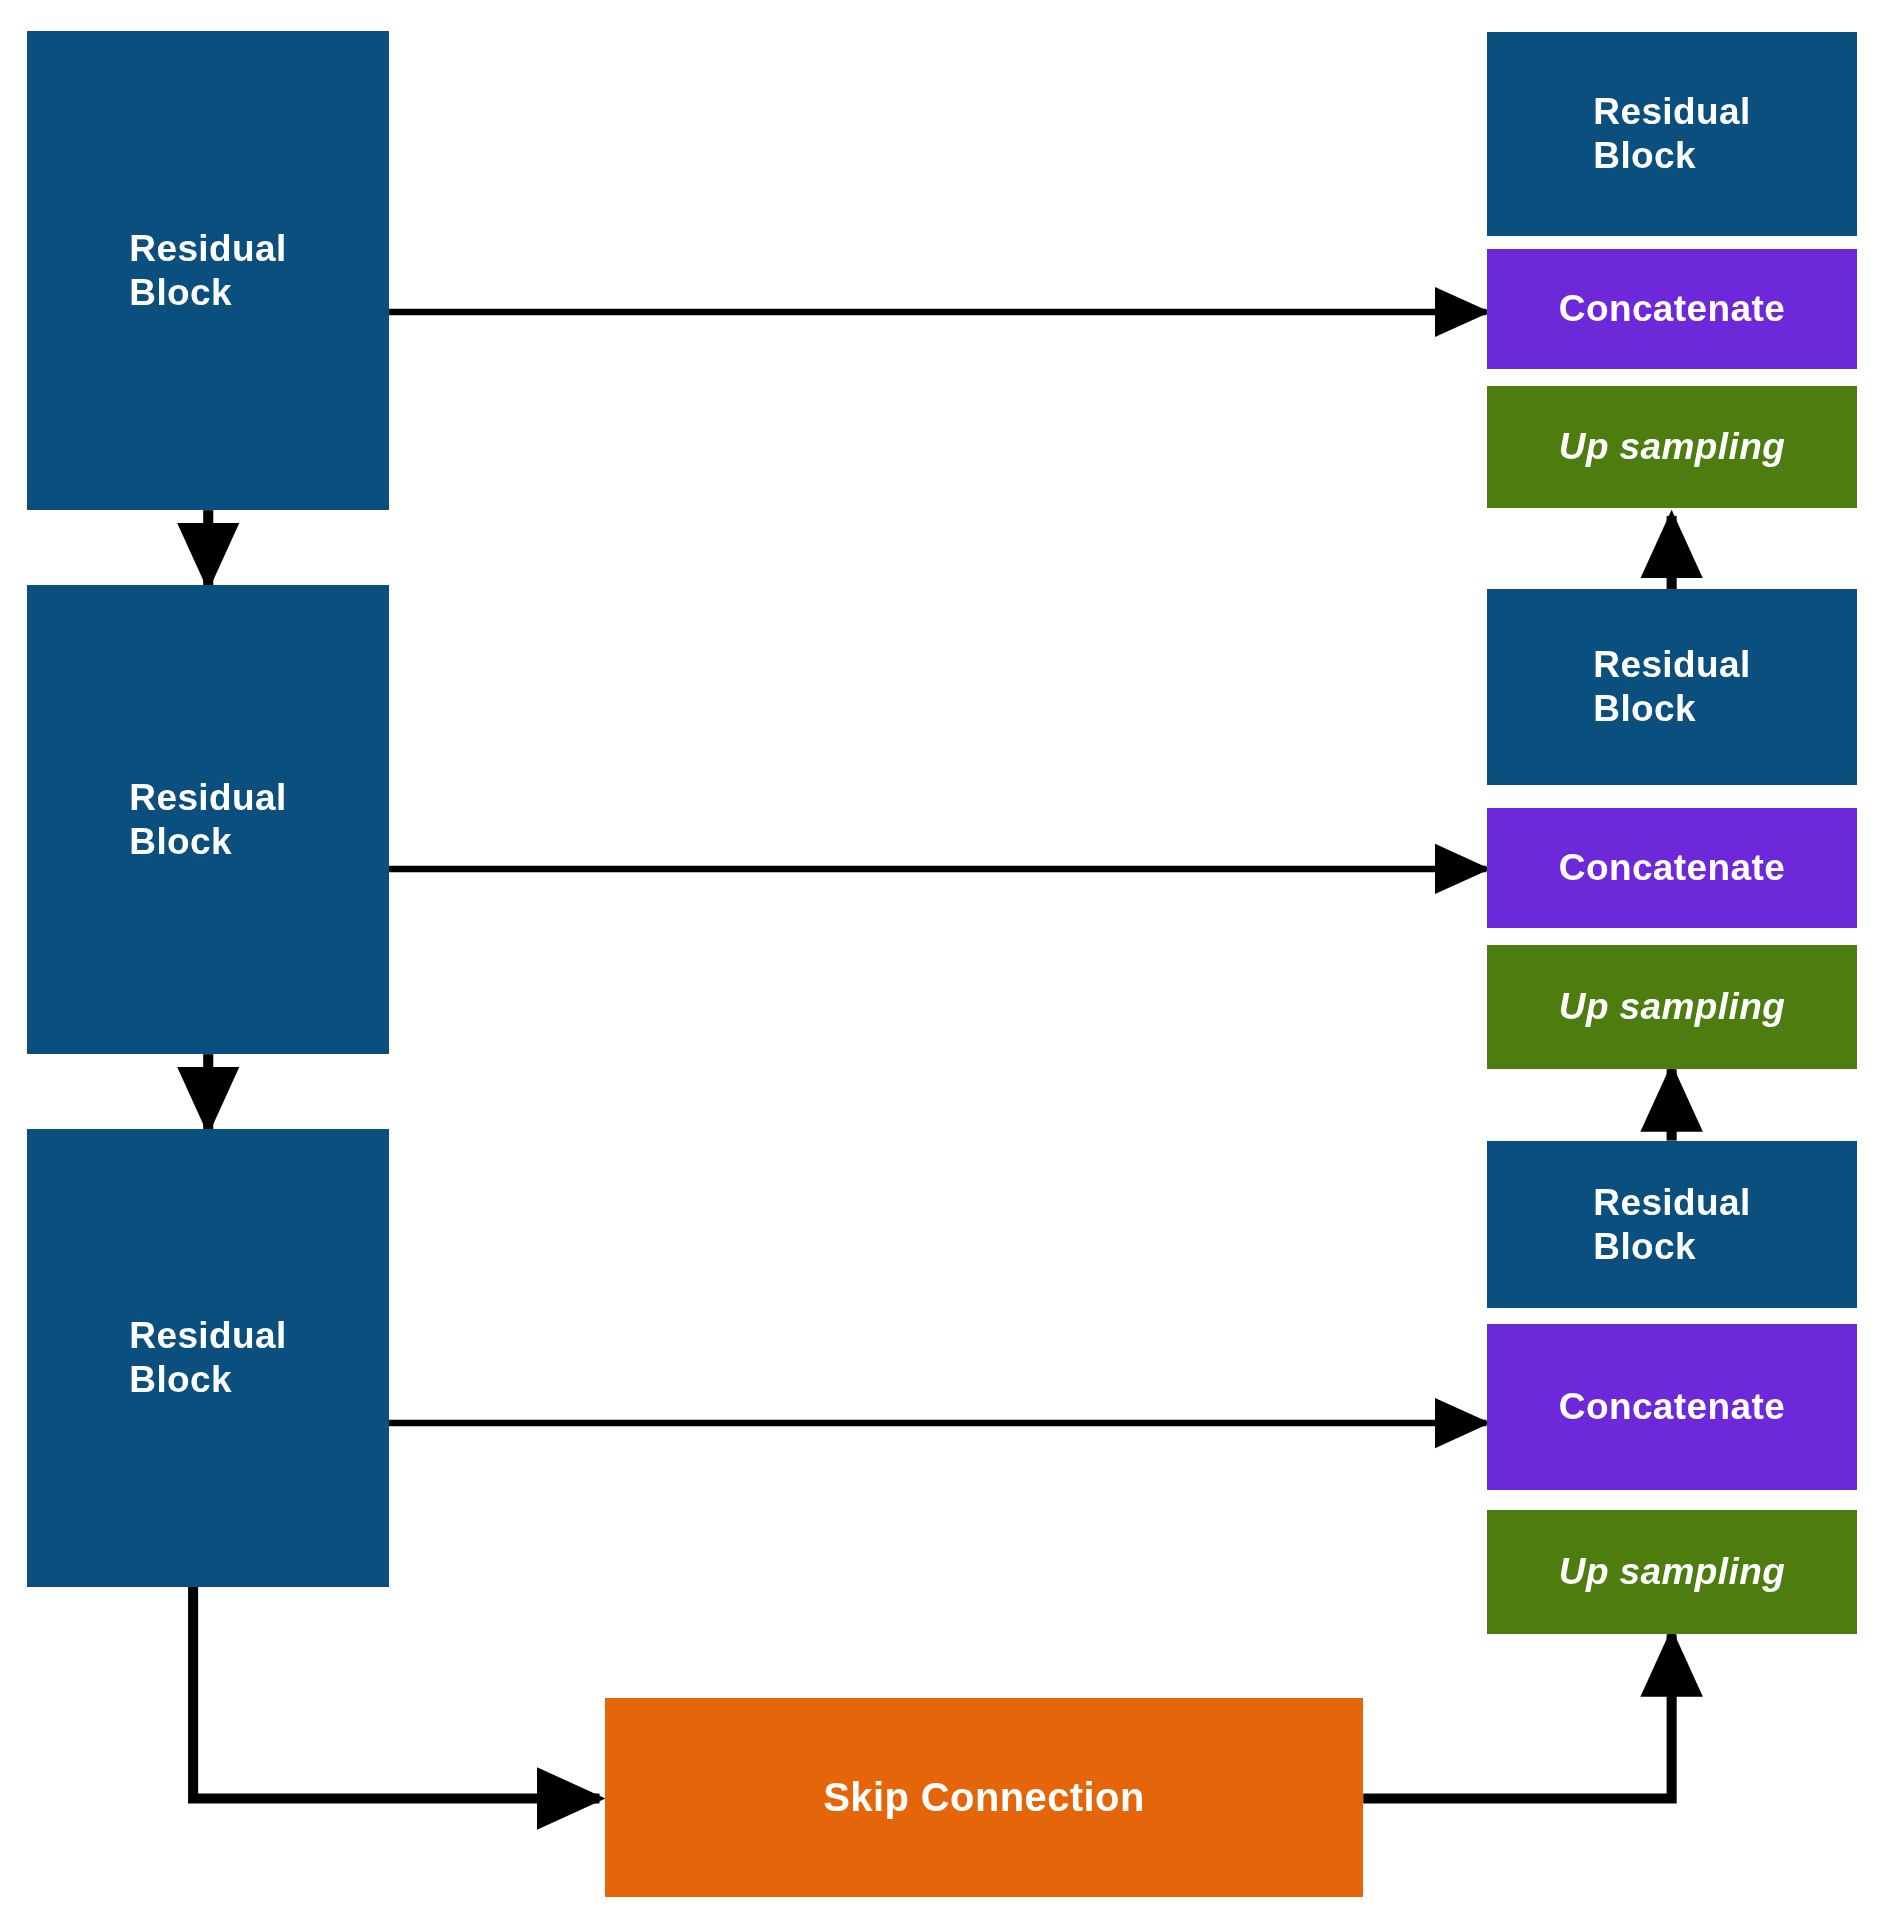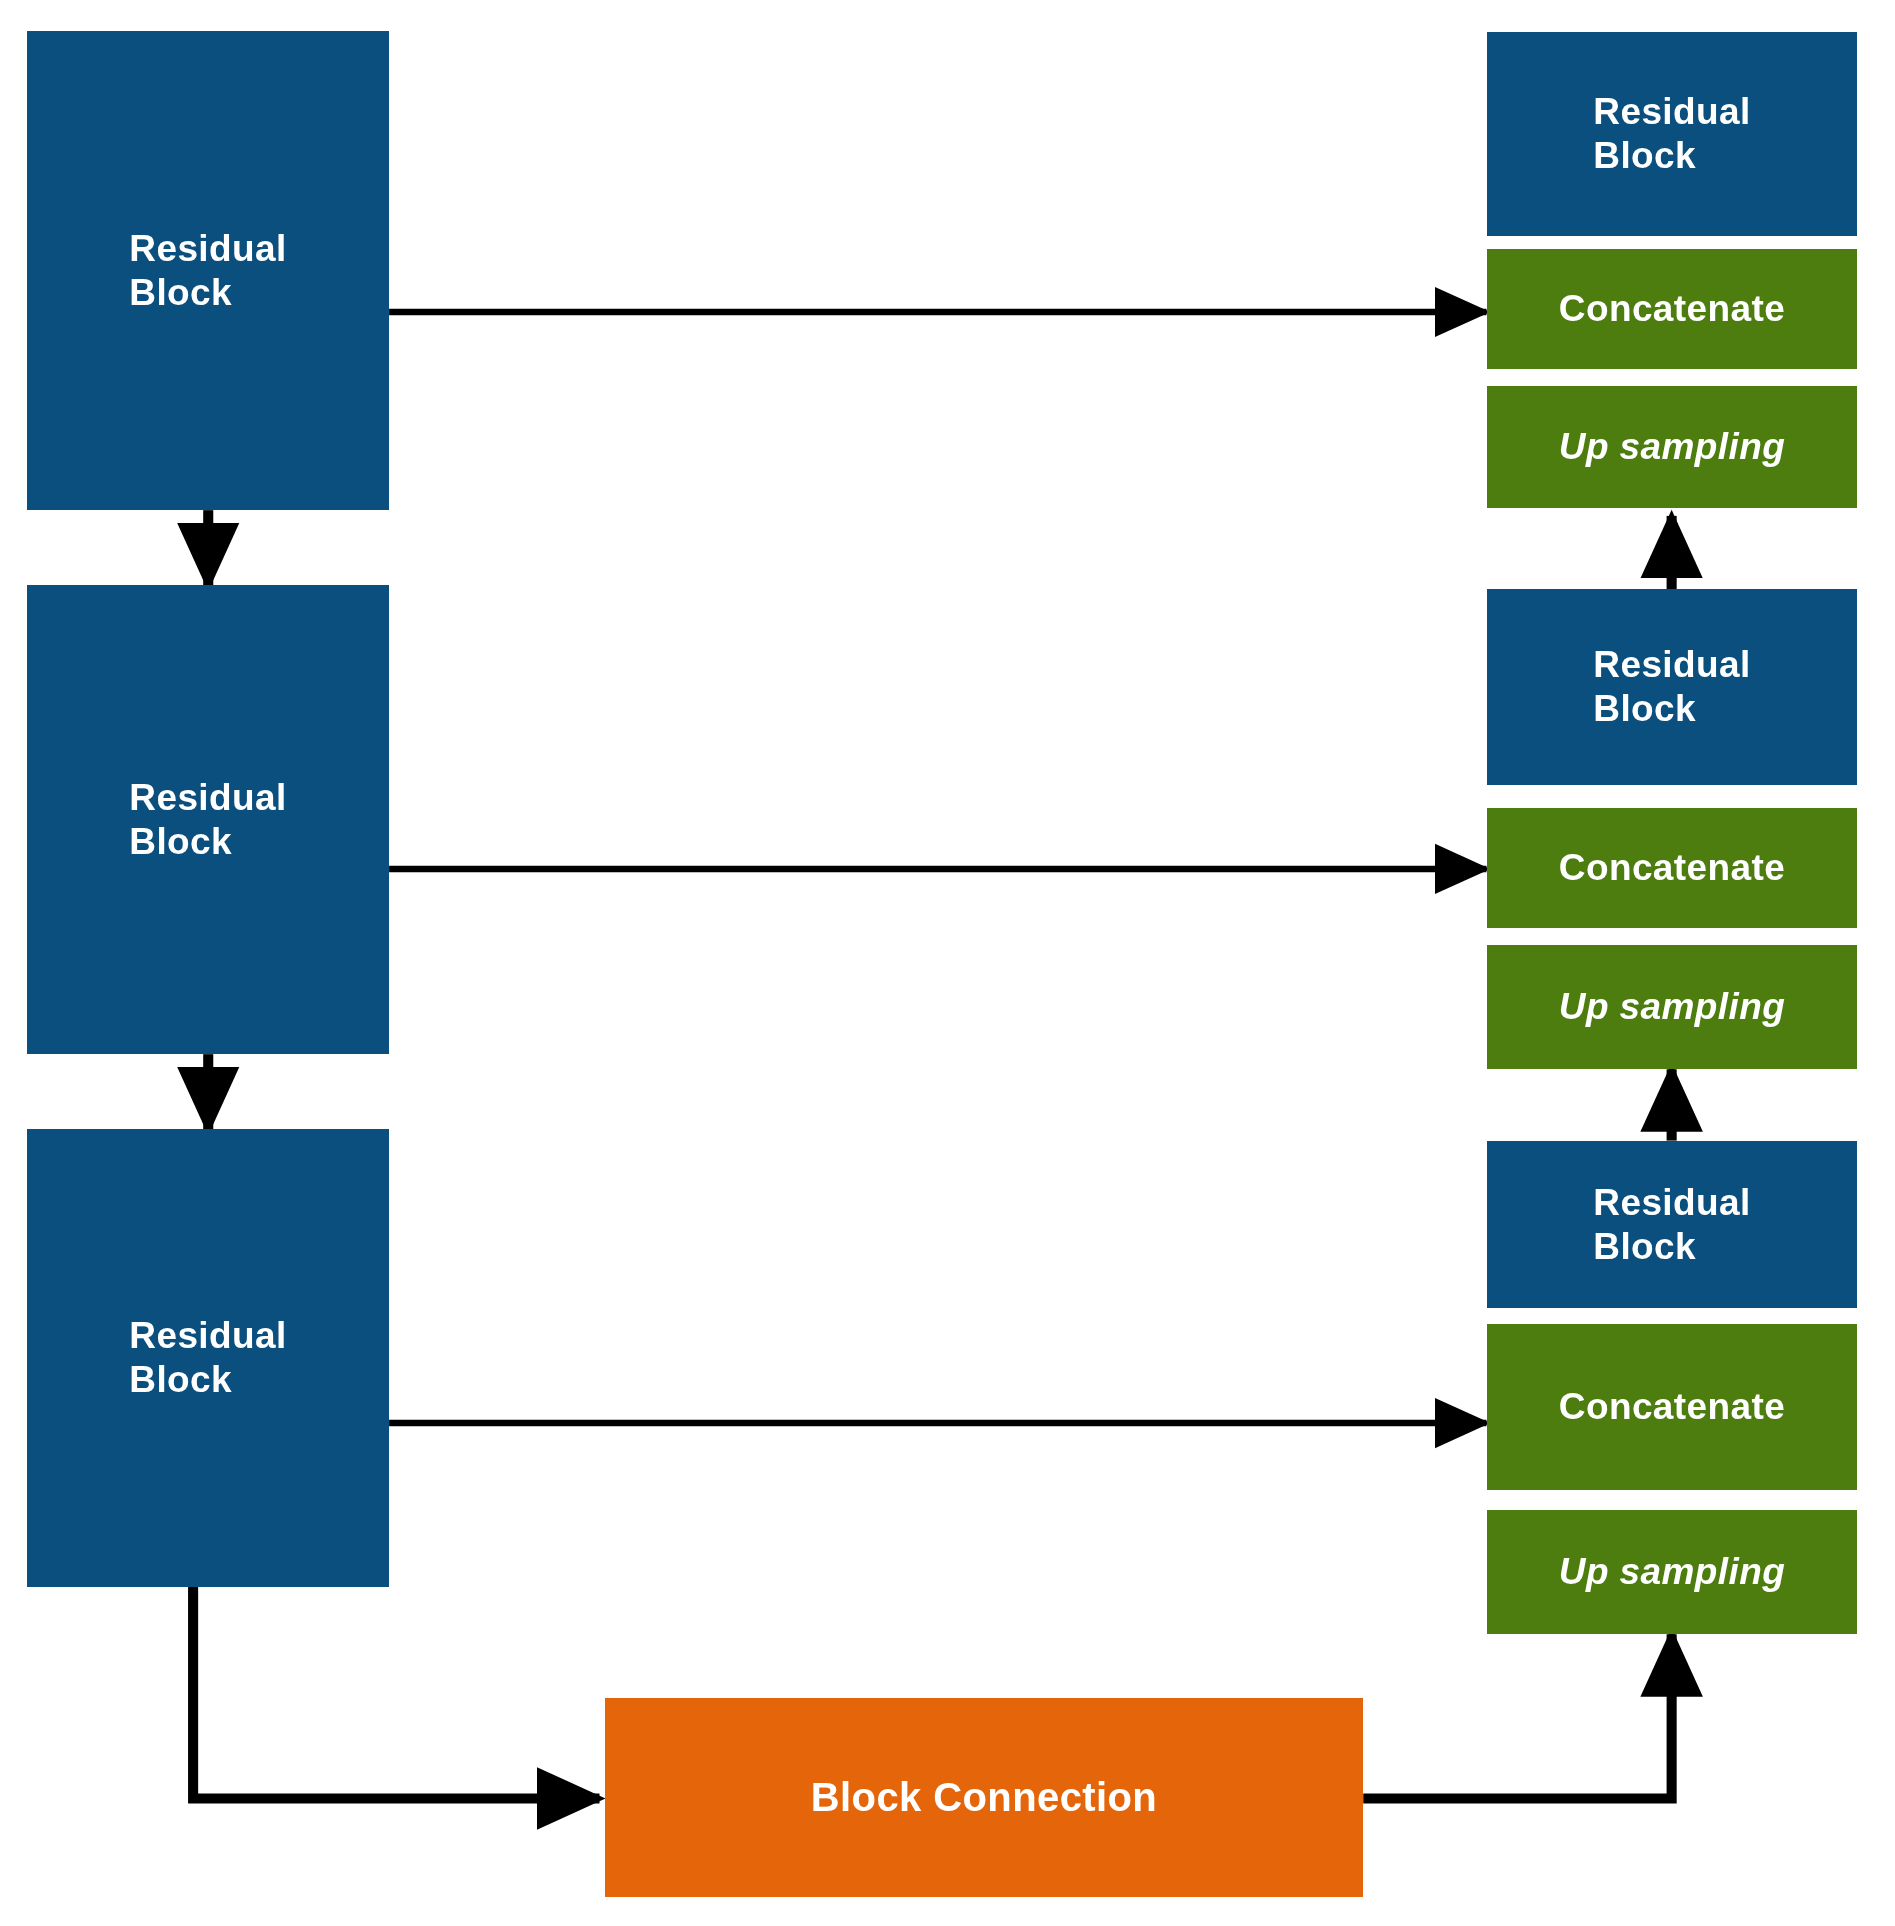--- a/index.html
+++ b/index.html
@@ -23,21 +23,21 @@
     color: #ffffff;
     font-weight: bold;
     line-height: 1.18;
     letter-spacing: 0.4px;
     box-sizing: border-box;
     white-space: pre-line;
     user-select: none;
   }
   .block-residual      { background: #0a4f7d; }
   .block-residual-left { background: #0a4f7d; }
-  .block-concat        { background: #4d7c0f; }
+  .block-concat        { background: #6d28d9; }
   .block-upsample      { background: #4d7c0f; font-style: italic; }
   .block-skip          { background: #e4650a; }
 
   .svg-layer {
     position: absolute;
     left: 0;
     top: 0;
     width: 1895px;
     height: 1926px;
     pointer-events: none;
@@ -100,16 +100,16 @@
 
   <div class="block block-upsample" style="left:1487px; top:945px; width:370px; height:124px; font-size:37px;">Up sampling</div>
 
   <div class="block block-residual" style="left:1487px; top:1141px; width:370px; height:167px; font-size:37px;">Residual
 Block</div>
 
   <div class="block block-concat" style="left:1487px; top:1324px; width:370px; height:166px; font-size:37px;">Concatenate</div>
 
   <div class="block block-upsample" style="left:1487px; top:1510px; width:370px; height:124px; font-size:37px;">Up sampling</div>
 
-  <div class="block block-skip" style="left:605px; top:1698px; width:758px; height:199px; font-size:40px;">Block Connection</div>
+  <div class="block block-skip" style="left:605px; top:1698px; width:758px; height:199px; font-size:40px;">Skip Connection</div>
 
 </div>
 
 
 </body></html>

